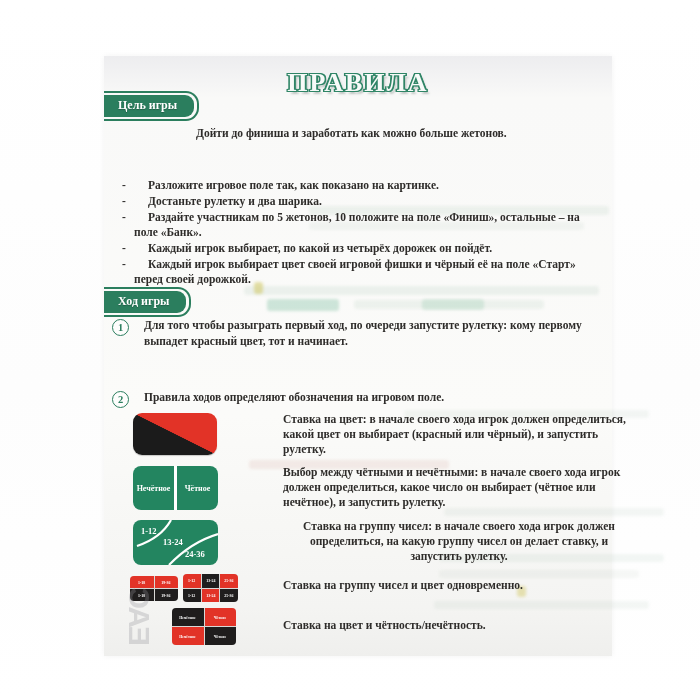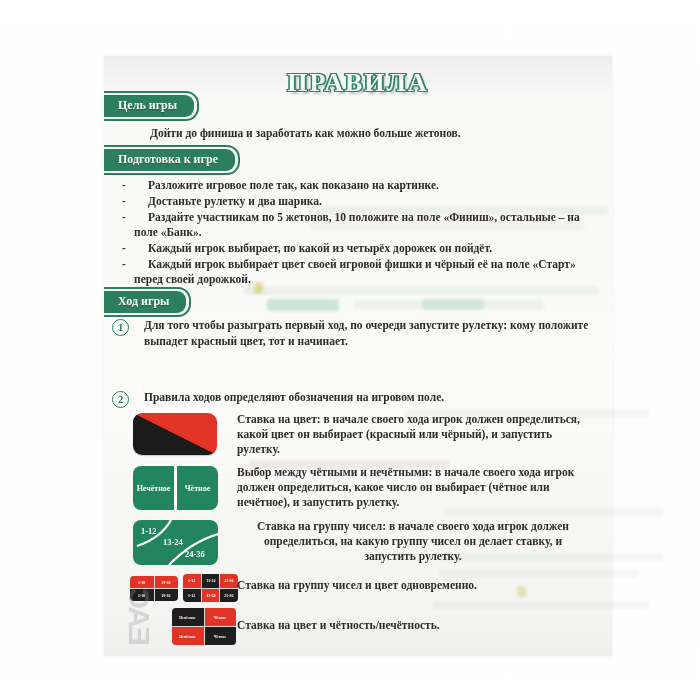--- a/index.html
+++ b/index.html
@@ -26,21 +26,21 @@
   .hdr{
     position:absolute;left:0;display:inline-block;
     border:2px solid #2b7e5e;border-left:none;
     border-radius:0 13px 13px 0;padding:2px 3px 2px 0;background:transparent;
   }
   .hdr-in{
     background:#2b7e5e;color:#ffffff;font-weight:bold;font-size:12px;
     padding:3px 17px 4px 14px;border-radius:0 9px 9px 0;white-space:nowrap;
     text-shadow:0 1px 1px rgba(0,0,0,0.25);
   }
-  .txt{position:absolute;color:#2e2c2a;font-size:11.5px;line-height:15px;font-weight:600;}
+  .txt{position:absolute;color:#2e2c2a;font-size:11.5px;line-height:15px;font-weight:600;margin-left:46px;}
   .bullets{position:absolute;left:14px;top:122px;width:472px;}
   .bullet{
     position:relative;color:#2e2c2a;font-size:11.5px;line-height:15px;font-weight:600;
     padding-left:16px;text-indent:14px;margin-bottom:1px;
   }
   .bullet .dash{position:absolute;left:4px;top:0;text-indent:0;}
   .numrow{position:absolute;left:8px;}
   .numcircle{
     position:absolute;left:0;top:1px;width:15px;height:15px;border:1.7px solid #2b7e5e;
     border-radius:50%;color:#2b7e5e;font-size:10.5px;font-weight:bold;
@@ -99,39 +99,36 @@
   <div class="ghost" style="left:330px;top:545px;width:215px;height:8px;background:rgba(150,180,160,0.10);"></div>
   <div class="ghost" style="left:413px;top:530px;width:9px;height:11px;background:rgba(208,198,96,0.45);"></div>
 
   <div class="title">ПРАВИЛА</div>
 
   <div class="hdr" style="top:35px;">
     <div class="hdr-in">Цель игры</div>
   </div>
   <div class="txt" style="left:46px;top:70px;width:430px;">Дойти до финиша и заработать как можно больше жетонов.</div>
 
-  <div class="hdr" style="top:89px;">
-    <div class="hdr-in">Подготовка к игре</div>
-  </div>
 
   <div class="bullets">
     <div class="bullet"><span class="dash">-</span><span>Разложите игровое поле так, как показано на картинке.</span></div>
     <div class="bullet"><span class="dash">-</span><span>Достаньте рулетку и два шарика.</span></div>
     <div class="bullet"><span class="dash">-</span><span>Раздайте участникам по 5 жетонов, 10 положите на поле «Финиш», остальные – на поле «Банк».</span></div>
     <div class="bullet"><span class="dash">-</span><span>Каждый игрок выбирает, по какой из четырёх дорожек он пойдёт.</span></div>
     <div class="bullet"><span class="dash">-</span><span>Каждый игрок выбирает цвет своей игровой фишки и чёрный её на поле «Старт» перед своей дорожкой.</span></div>
   </div>
 
   <div class="hdr" style="top:231px;">
     <div class="hdr-in">Ход игры</div>
   </div>
 
   <div class="numrow" style="top:262px;width:470px;">
     <div class="numcircle">1</div>
-    <div class="numtext" style="width:452px;">Для того чтобы разыграть первый ход, по очереди запустите рулетку: кому положите выпадет красный цвет, тот и начинает.</div>
+    <div class="numtext" style="width:452px;">Для того чтобы разыграть первый ход, по очереди запустите рулетку: кому первому выпадет красный цвет, тот и начинает.</div>
   </div>
 
 
   <div class="numrow" style="top:334px;width:470px;">
     <div class="numcircle">2</div>
     <div class="numtext" style="width:452px;">Правила ходов определяют обозначения на игровом поле.</div>
   </div>
 
   <div class="icon-color" style="top:357px;"></div>
   <div class="txt" style="left:133px;top:356px;width:352px;">Ставка на цвет: в начале своего хода игрок должен определиться, какой цвет он выбирает (красный или чёрный), и запустить рулетку.</div>

